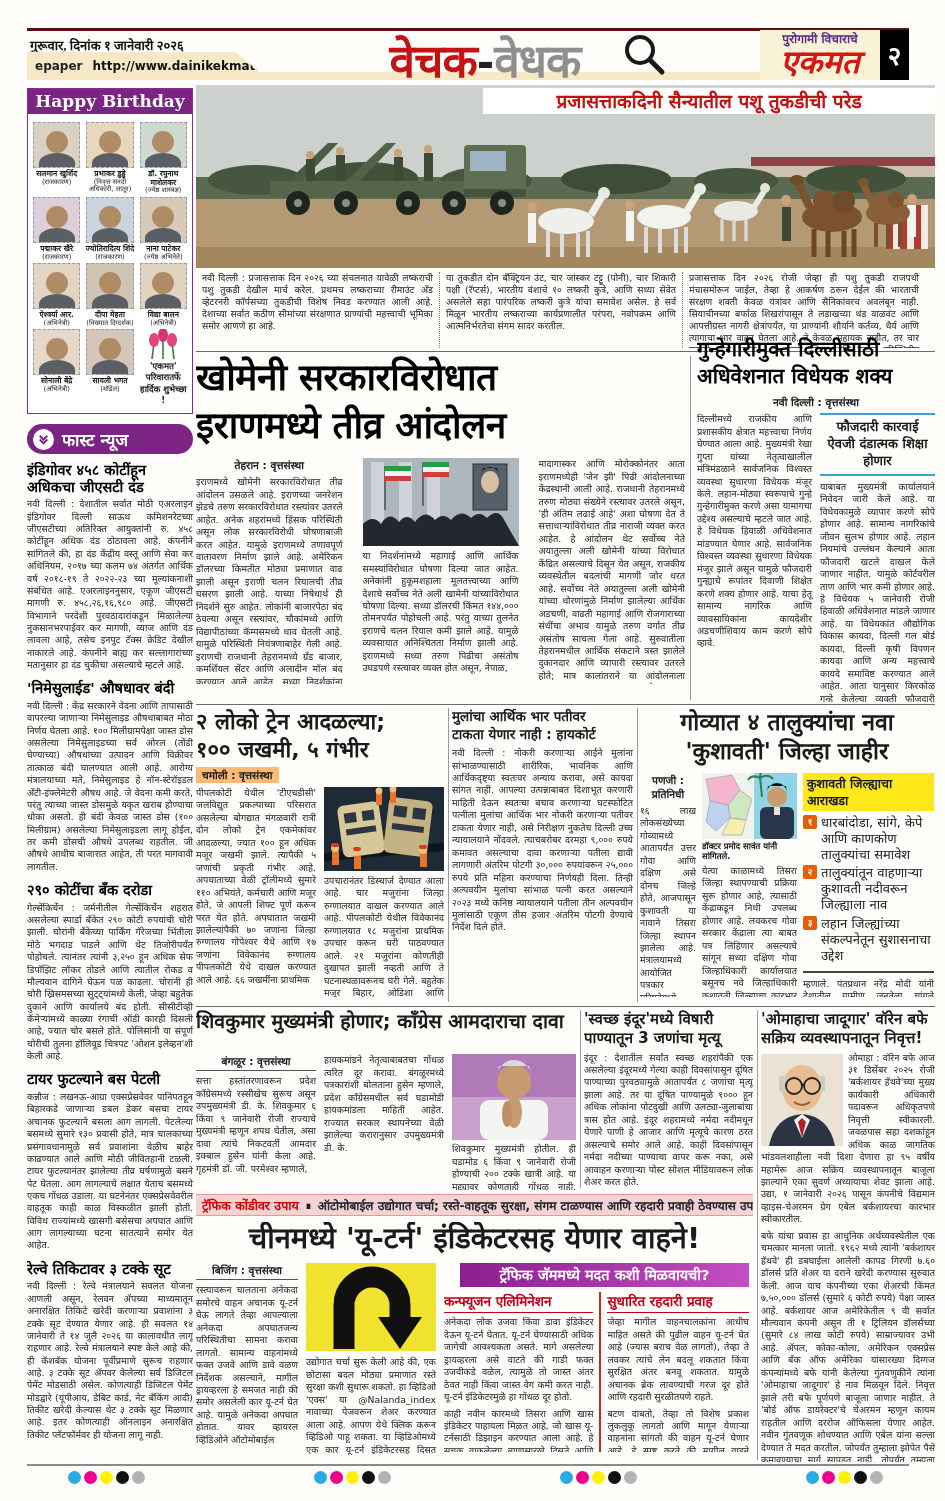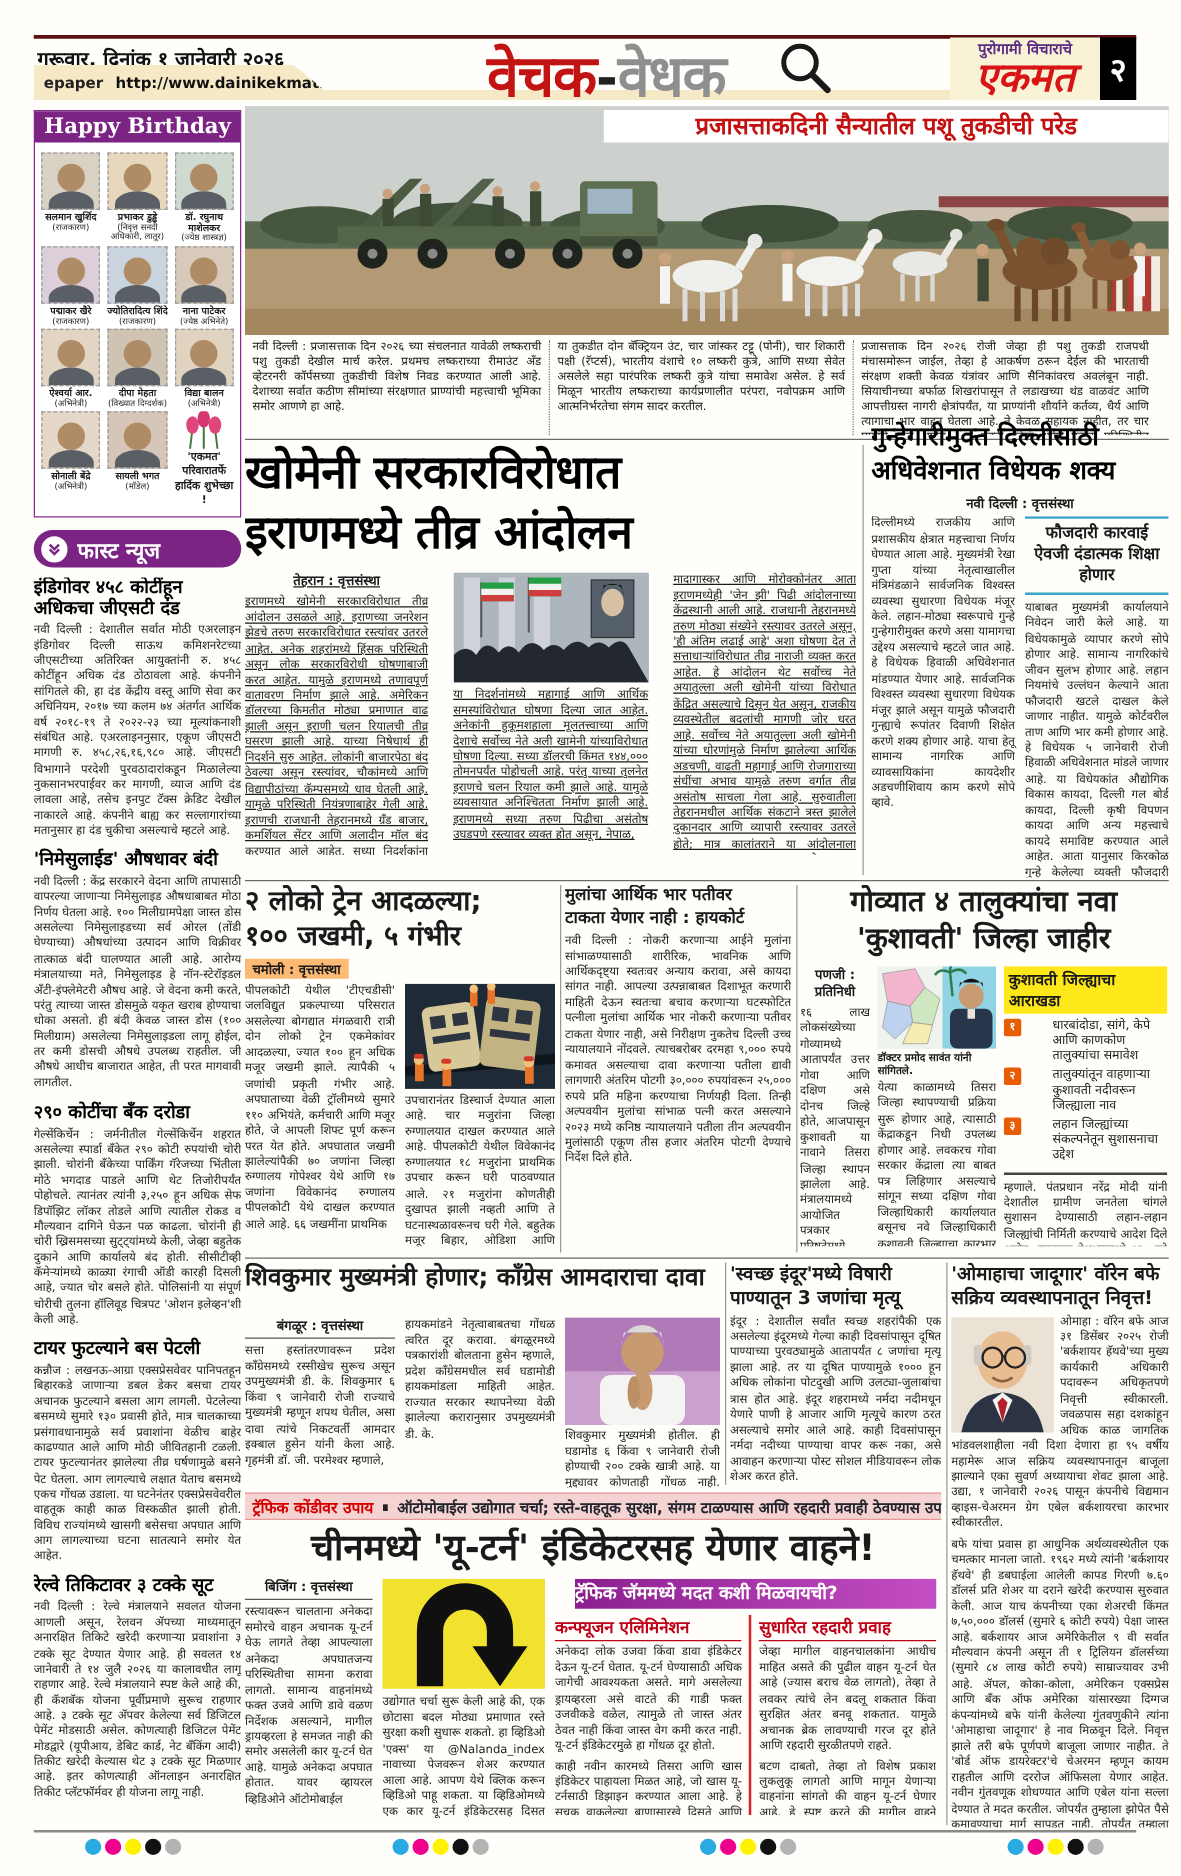--- a/index.html
+++ b/index.html
@@ -2,21 +2,21 @@
 <html><head>
 <meta charset="utf-8">
 <style>
   * { box-sizing: border-box; margin: 0; padding: 0; }
   html,body { background:#ffffff; }
   body { font-family:"DejaVu Sans", sans-serif; }
   .page { position:relative; width:945px; height:1501px; background:#fffefb; overflow:hidden; color:#1a1a1a; }
 
   
   .top-rule { position:absolute; left:27px; top:28px; width:882px; height:3px; background:#5b1113; }
-  .hdr-date { position:absolute; left:30px; top:36px; font-size:16px; font-weight:bold; color:#111; }
+  .hdr-date { position:absolute; left:30px; top:36px; font-size:13px; font-weight:bold; color:#111;font-family:Liberation Serif, serif; }
   .hdr-strip { position:absolute; left:27px; top:72px; width:733px; height:8px; background:#f6e9c5; }
   .hdr-ribbon { position:absolute; left:27px; top:52px; width:242px; height:28px; background:#f6e9c5;
     clip-path:polygon(0 0, 86% 0, 100% 100%, 0 100%); display:flex; align-items:center; gap:5px; padding-left:8px; }
   .hdr-ribbon .lbl { font-size:12px; font-weight:bold; color:#222; }
   .epaper-dot { width:11px; height:11px; border-radius:50%; background:#c52222; display:inline-block; }
   .hdr-ribbon .url { font-size:12px; font-weight:bold; color:#111; }
   .masthead { position:absolute; left:320px; top:28px; width:330px; height:54px; text-align:center; white-space:nowrap; }
   .masthead .m1 { font-size:46px; font-weight:bold; color:#c31414; letter-spacing:-1px; }
   .masthead .msep { font-size:42px; font-weight:bold; color:#222; }
   .masthead .m2 { font-size:46px; font-weight:bold; color:#8f8f8f; letter-spacing:-1px; }
@@ -60,21 +60,21 @@
   
   .mphoto { position:absolute; left:196px; top:85px; width:739px; height:183px; background:#c9cfcb; overflow:hidden; }
   .mphoto-head { position:absolute; right:0; top:3px; width:452px; height:26px; background:#ffffff; color:#c31111; font-size:19px; font-weight:bold; text-align:center; line-height:26px; }
   .caption-row { position:absolute; left:196px; top:272px; width:739px; height:76px; display:flex; }
   .cap-col { width:243px; padding:0 6px; font-size:9.2px; line-height:1.3; text-align:justify; overflow:hidden; }
   .cap-col + .cap-col { border-left:1px dotted #777; }
 
   
   .iran { position:absolute; left:196px; top:354px; width:489px; height:348px; overflow:hidden; }
   .iran-h { font-size:37px; font-weight:bold; line-height:1.3; color:#000; letter-spacing:-0.5px; }
-  .iran-cols { display:flex; gap:20px; margin-top:8px; height:226px; overflow:hidden;text-decoration:underline; }
+  .iran-cols { display:flex; gap:20px; margin-top:8px; height:226px; overflow:hidden; }
   .iran-cols .c { width:156px; }
   .iran-photo { width:156px; height:88px; margin-bottom:4px; background:#aeb6bd; }
 
   
   .delhi { position:absolute; left:697px; top:336px; width:238px; height:366px; overflow:hidden; }
   .delhi-h { font-size:20.5px; font-weight:bold; line-height:1.3; color:#000; }
   .delhi-cols { display:flex; gap:8px; margin-top:2px; height:300px; overflow:hidden; }
   .delhi-cols .c { width:115px; }
   .delhi-sub { border-top:2px solid #3aa4c9; border-bottom:2px solid #3aa4c9; padding:4px 2px; font-size:13px; font-weight:bold; text-align:center; line-height:1.3; margin-bottom:5px; }
 
@@ -94,21 +94,21 @@
   .goa-body { position:relative; margin-top:6px; height:224px; }
   .goa-c1 { position:absolute; left:0; top:0; width:56px; height:224px; overflow:hidden; }
   .goa-c2 { position:absolute; left:62px; top:0; width:95px; height:224px; overflow:hidden; }
   .goa-photo { width:95px; height:66px; background:#eef3ee; }
   .goa-cap { font-size:8.4px; font-weight:bold; line-height:1.2; margin:2px 0 4px; }
   .goa-c3 { position:absolute; left:163px; top:0; width:131px; height:224px; overflow:hidden; }
   .infobox { border-bottom:2px solid #444; margin-bottom:5px; padding-bottom:4px; }
   .infobox-title { background:#ffe81a; font-size:12.5px; font-weight:bold; padding:2px 4px; margin-bottom:4px; }
   .ib-row { display:flex; gap:4px; margin-bottom:3px; }
   .ib-num { flex:0 0 14px; height:14px; background:#e85d04; color:#fff; font-size:9px; font-weight:bold; text-align:center; line-height:14px; border-radius:2px; }
-  .ib-txt { font-size:10px; line-height:1.22;margin-left:21px; }
+  .ib-txt { font-size:13px; line-height:1.22; }
 
   
   .shiv { position:absolute; left:196px; top:1010px; width:380px; height:180px; overflow:hidden; }
   .shiv-h { font-size:19.5px; font-weight:bold; line-height:1.2; margin-bottom:21px; }
   .shiv-cols { display:flex; gap:8px; height:148px; overflow:hidden; }
   .shiv-cols .c1,.shiv-cols .c2 { width:120px; }
   .shiv-cols .c3 { width:124px; }
   .shiv-date { border-bottom:1px solid #555; padding-bottom:2px; }
   .shiv-photo { width:124px; height:86px; margin-bottom:3px; background:#b07ab8; }
 
@@ -126,21 +126,21 @@
 
   
   .china { position:absolute; left:196px; top:1222px; width:557px; height:238px; overflow:hidden; }
   .china-h { font-size:29px; font-weight:bold; text-align:center; line-height:1.15; margin-bottom:8px; }
   .china-row { display:flex; gap:8px; height:192px; overflow:hidden; }
   .china-c1 { width:102px; }
   .china-date { border-bottom:1px solid #555; padding-bottom:2px; }
   .china-cmid { width:130px; }
   .uturn-box { width:130px; height:88px; background:#f2e230; margin-bottom:5px; }
   .helpbox { width:305px; }
-  .help-band { height:24px; background:linear-gradient(90deg,#8b1f8f,#c44ec4); color:#fff; font-size:14.5px; font-weight:bold; line-height:24px; margin-bottom:5px;margin-left:16px; }
+  .help-band { height:24px; background:linear-gradient(90deg,#8b1f8f,#c44ec4); color:#fff; font-size:14.5px; font-weight:bold; text-align:center; line-height:24px; margin-bottom:5px;margin-left:16px; }
   .help-cols { display:flex; height:160px; overflow:hidden; }
   .help-col { width:150px; }
   .help-col + .help-col { border-left:2px solid #d42222; padding-left:6px; margin-left:6px; }
   .help-title { color:#c00016; font-size:13.5px; font-weight:bold; border-bottom:1px solid #c00016; padding-bottom:2px; margin-bottom:3px; }
   .help-p + .help-p { margin-top:4px; }
 
   
   .bottom-rule { position:absolute; left:27px; top:1464px; width:882px; height:2px; background:#8a8a8a; }
   .dots { position:absolute; top:1471px; display:flex; gap:3px; }
   .dot { width:13px; height:13px; border-radius:50%; }

